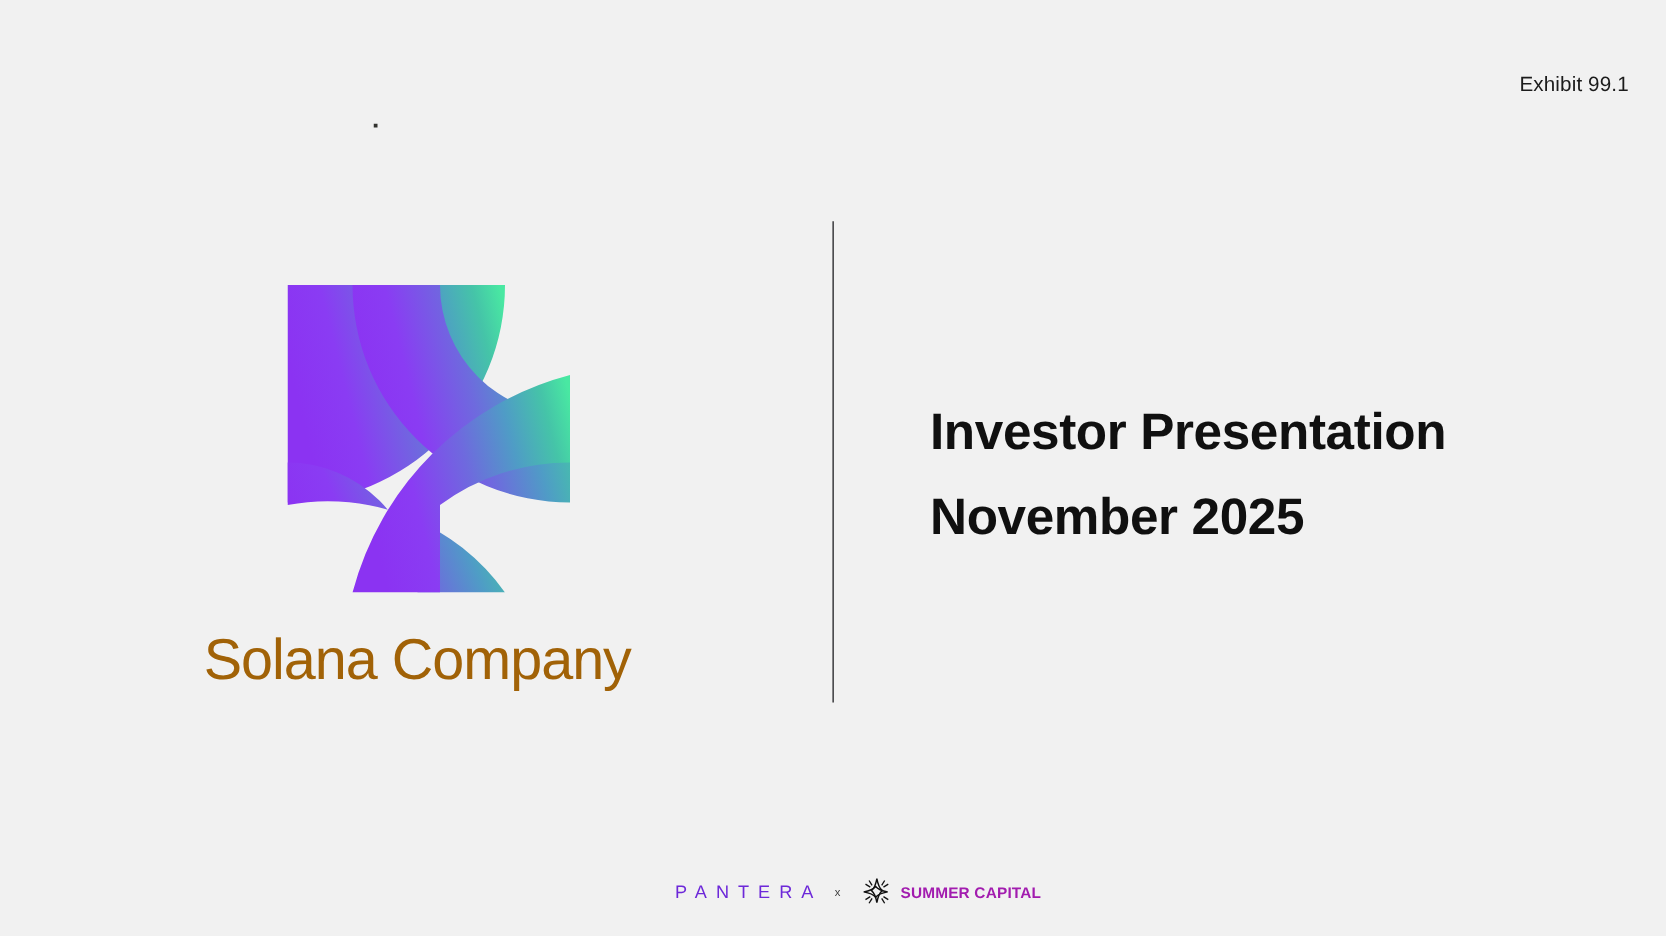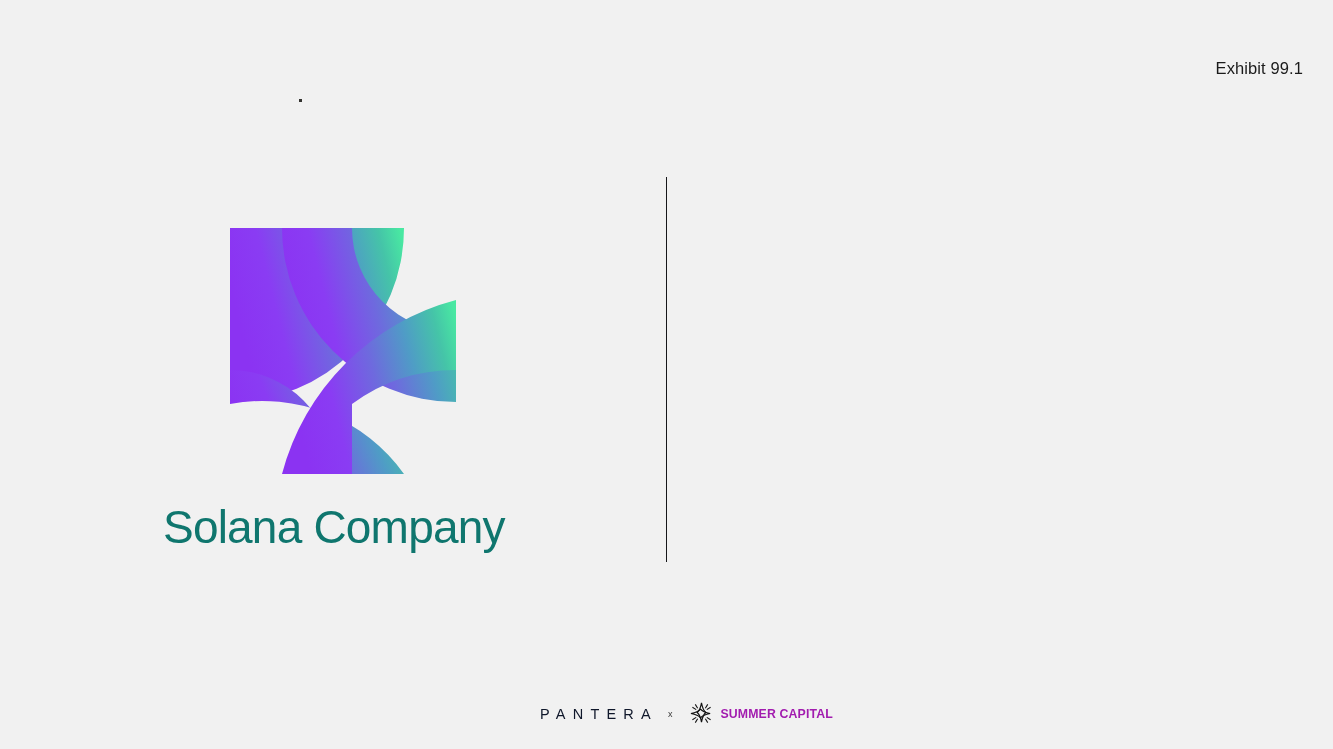--- a/index.html
+++ b/index.html
@@ -57,21 +57,21 @@
   }
   #logo-mark svg { display: block; width: 226px; height: 246px; }
 
   #company-name {
     position: absolute;
     left: 0px;
     top: 272px;
     font-size: 46px;
     font-weight: 500;
     letter-spacing: -0.8px;
-    color: #0f766e;
+    color: #a16207;
     white-space: nowrap;
     font-family: "Liberation Sans", sans-serif;
   }
 
   
   #divider {
     position: absolute;
     left: 666px;
     top: 177px;
     width: 1px;
@@ -103,21 +103,21 @@
     top: 702px;
     display: flex;
     align-items: center;
     justify-content: center;
     gap: 0px;
   }
   #pantera-wordmark {
     font-size: 14.5px;
     font-weight: 400;
     letter-spacing: 7.2px;
-    color: #0f172a;
+    color: #6d28d9;
     white-space: nowrap;
     font-family: "Liberation Sans", sans-serif;
     text-align: center;
   }
   #collab-x {
     font-size: 9px;
     color: #3a3a3a;
     margin: 0 18px 0 10px;
     white-space: nowrap;
   }
@@ -199,20 +199,24 @@
                  A 244,244 0 0 0 52,246
                  L 122,246 Z" fill="url(#gradMark)"></path>
       </svg>
     </div>
 
     <div id="company-name">Solana Company</div>
   </div>
 
   <div id="divider"></div>
 
+  <div id="title-block">
+    <div class="title-line">Investor Presentation</div>
+    <div class="title-line">November 2025</div>
+  </div>
 
   <div id="footer-logos">
 
     <div id="pantera-wordmark">
       <span>PANTERA</span>
     </div>
 
     <div id="collab-x">x</div>
 
     <div id="summer-capital-logo">

